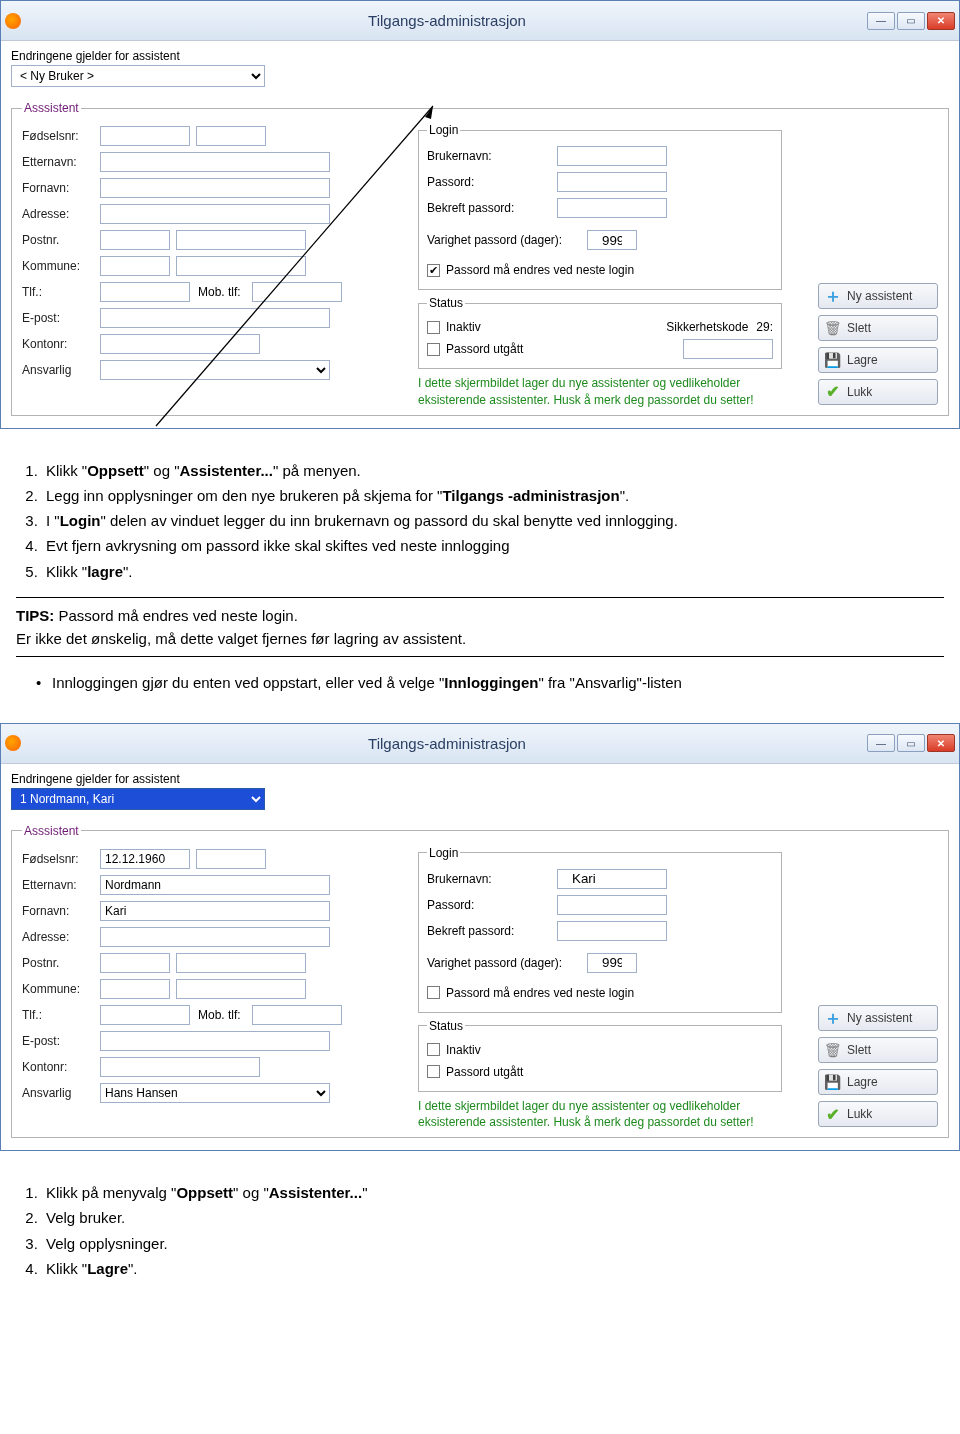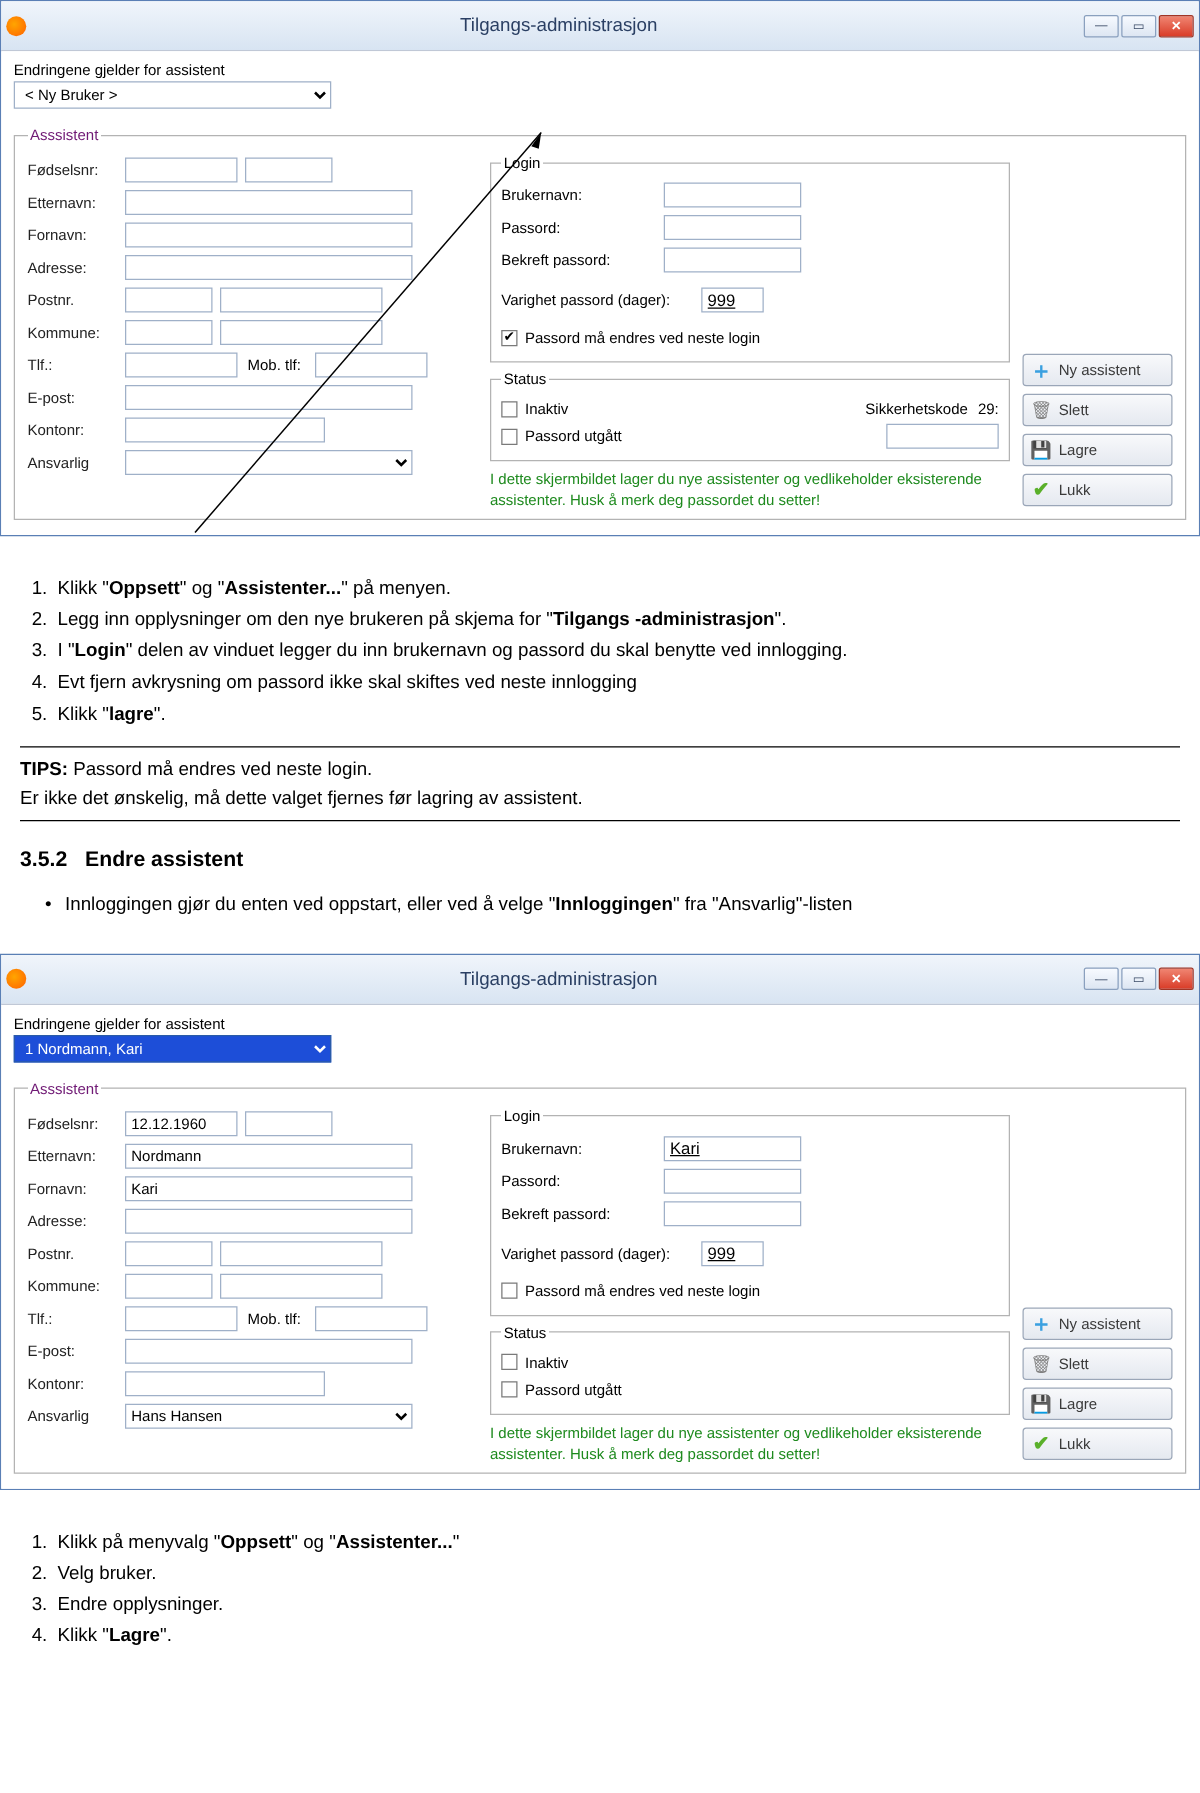--- a/index.html
+++ b/index.html
@@ -14,41 +14,41 @@
   .winbtn.close { background: linear-gradient(#f08572, #d93c28); color: #fff; border-color: #a03526; font-weight: bold; }
   
   .winbody { padding: 8px 10px 12px; background: #fff; position: relative; }
   .toplabel { font-size: 12px; color: #000000; margin-bottom: 2px; }
   .userselect { width: 254px; height: 22px; border: 1px solid #9fb0c8; font-size: 12px; padding: 1px 4px; background: #fff; }
   .userselect.selected { background: #1d4ed8; color: #fff; border-color: #2a5ba8; }
   
   fieldset.panel { border: 1px solid #b3b3b3; margin-top: 14px; padding: 8px 10px 6px; position: relative; }
   fieldset.panel > legend { font-size: 12px; padding: 0 2px; color: #701a75; }
   
-  .cols { display: flex; gap: 10px; }
+  .cols { display: flex; gap: 36px; }
   .col-left { width: 360px; }
   .col-mid { flex: 1; }
   .col-right { width: 120px; display: flex; flex-direction: column; gap: 6px; justify-content: flex-end; padding-bottom: 4px; }
   
   .row { display: flex; align-items: center; height: 26px; }
   .row label.fld { width: 78px; font-size: 12px; color: #222; }
   .row input.txt { height: 20px; border: 1px solid #9fb0c8; font-size: 12px; padding: 0 4px; background: #fff; }
   .row input.w60 { width: 70px; }
   .row input.w90 { width: 90px; }
   .row input.w130 { width: 130px; }
   .row input.w150 { width: 160px; }
   .row input.w200 { width: 230px; }
   .row .moblbl { width: 62px; font-size: 12px; padding-left: 8px; }
   .row select.combo { width: 230px; height: 20px; border: 1px solid #9fb0c8; font-size: 12px; background: #fff; }
   
   fieldset.inner { border: 1px solid #b3b3b3; padding: 6px 8px 8px; margin-bottom: 6px; }
   fieldset.inner > legend { font-size: 12px; padding: 0 2px; }
   .innerrow { display: flex; align-items: center; height: 26px; font-size: 12px; }
   .innerrow label.fld2 { width: 130px; }
-  .innerrow input.txt2 { height: 20px; border: 1px solid #9fb0c8; padding: 0 4px; width: 110px; text-decoration: underline; }
+  .innerrow input.txt2 { height: 20px; border: 1px solid #9fb0c8; padding: 0 14px; width: 110px; }
   .innerrow input.short { width: 50px; }
   .chkrow { display: flex; align-items: center; height: 22px; font-size: 12px; gap: 6px; }
   .chkbox { width: 13px; height: 13px; border: 1px solid #7a7a7a; display: inline-flex; align-items: center; justify-content: center; background: #fff; font-size: 11px; line-height: 11px; }
   .statusrow { display: flex; align-items: center; justify-content: space-between; height: 22px; font-size: 12px; }
   .statusrow .secwrap { display: flex; align-items: center; gap: 8px; }
   .statusrow input.sectxt { width: 90px; height: 20px; border: 1px solid #9fb0c8; padding: 0 4px; }
   
   .sidebtn { height: 26px; border: 1px solid #9aa6b8; border-radius: 3px; background: linear-gradient(#f8f9fb, #e5e9f0); display: flex; align-items: center; padding: 0 6px; font-size: 12px; color: #3a3a3a; gap: 6px; }
   .sidebtn .ic { width: 16px; height: 16px; display: inline-flex; align-items: center; justify-content: center; }
   .ic-plus { color: #3aa0e0; font-weight: bold; font-size: 18px; }
@@ -223,21 +223,20 @@
     <li><span>Klikk "</span><b>Oppsett</b><span>" og "</span><b>Assistenter...</b><span>" på menyen.</span></li>
     <li><span>Legg inn opplysninger om den nye brukeren på skjema for "</span><b>Tilgangs -administrasjon</b><span>".</span></li>
     <li><span>I "</span><b>Login</b><span>" delen av vinduet legger du inn brukernavn og passord du skal benytte ved innlogging.</span></li>
     <li>Evt fjern avkrysning om passord ikke skal skiftes ved neste innlogging</li>
     <li><span>Klikk "</span><b>lagre</b><span>".</span></li>
   </ol>
   <div class="tips">
     <strong>TIPS:</strong> <span>Passord må endres ved neste login.</span><br>
     <span>Er ikke det ønskelig, må dette valget fjernes før lagring av assistent.</span>
   </div>
-  <div class="section-h"><span>3.5.2</span>&nbsp;&nbsp;&nbsp;<span>Endre assistent</span></div>
   <ul class="b">
     <li><span>Innloggingen gjør du enten ved oppstart, eller ved å velge "</span><b>Innloggingen</b><span>" fra "Ansvarlig"-listen</span></li>
   </ul>
 </div>
 
 <div class="window">
   <div class="titlebar">
     <span class="appicon"></span>
     <span class="title">Tilgangs-administrasjon</span>
     <div class="winbtns">
@@ -364,16 +363,16 @@
         </div>
       </div>
     </fieldset>
   </div>
 </div>
 
 <div class="doc-text">
   <ol>
     <li><span>Klikk på menyvalg "</span><b>Oppsett</b><span>" og "</span><b>Assistenter...</b><span>"</span></li>
     <li>Velg bruker.</li>
-    <li>Endre opplysninger.</li>
+    <li>Velg opplysninger.</li>
     <li><span>Klikk "</span><b>Lagre</b><span>".</span></li>
   </ol>
 </div>
 
 </body></html>

